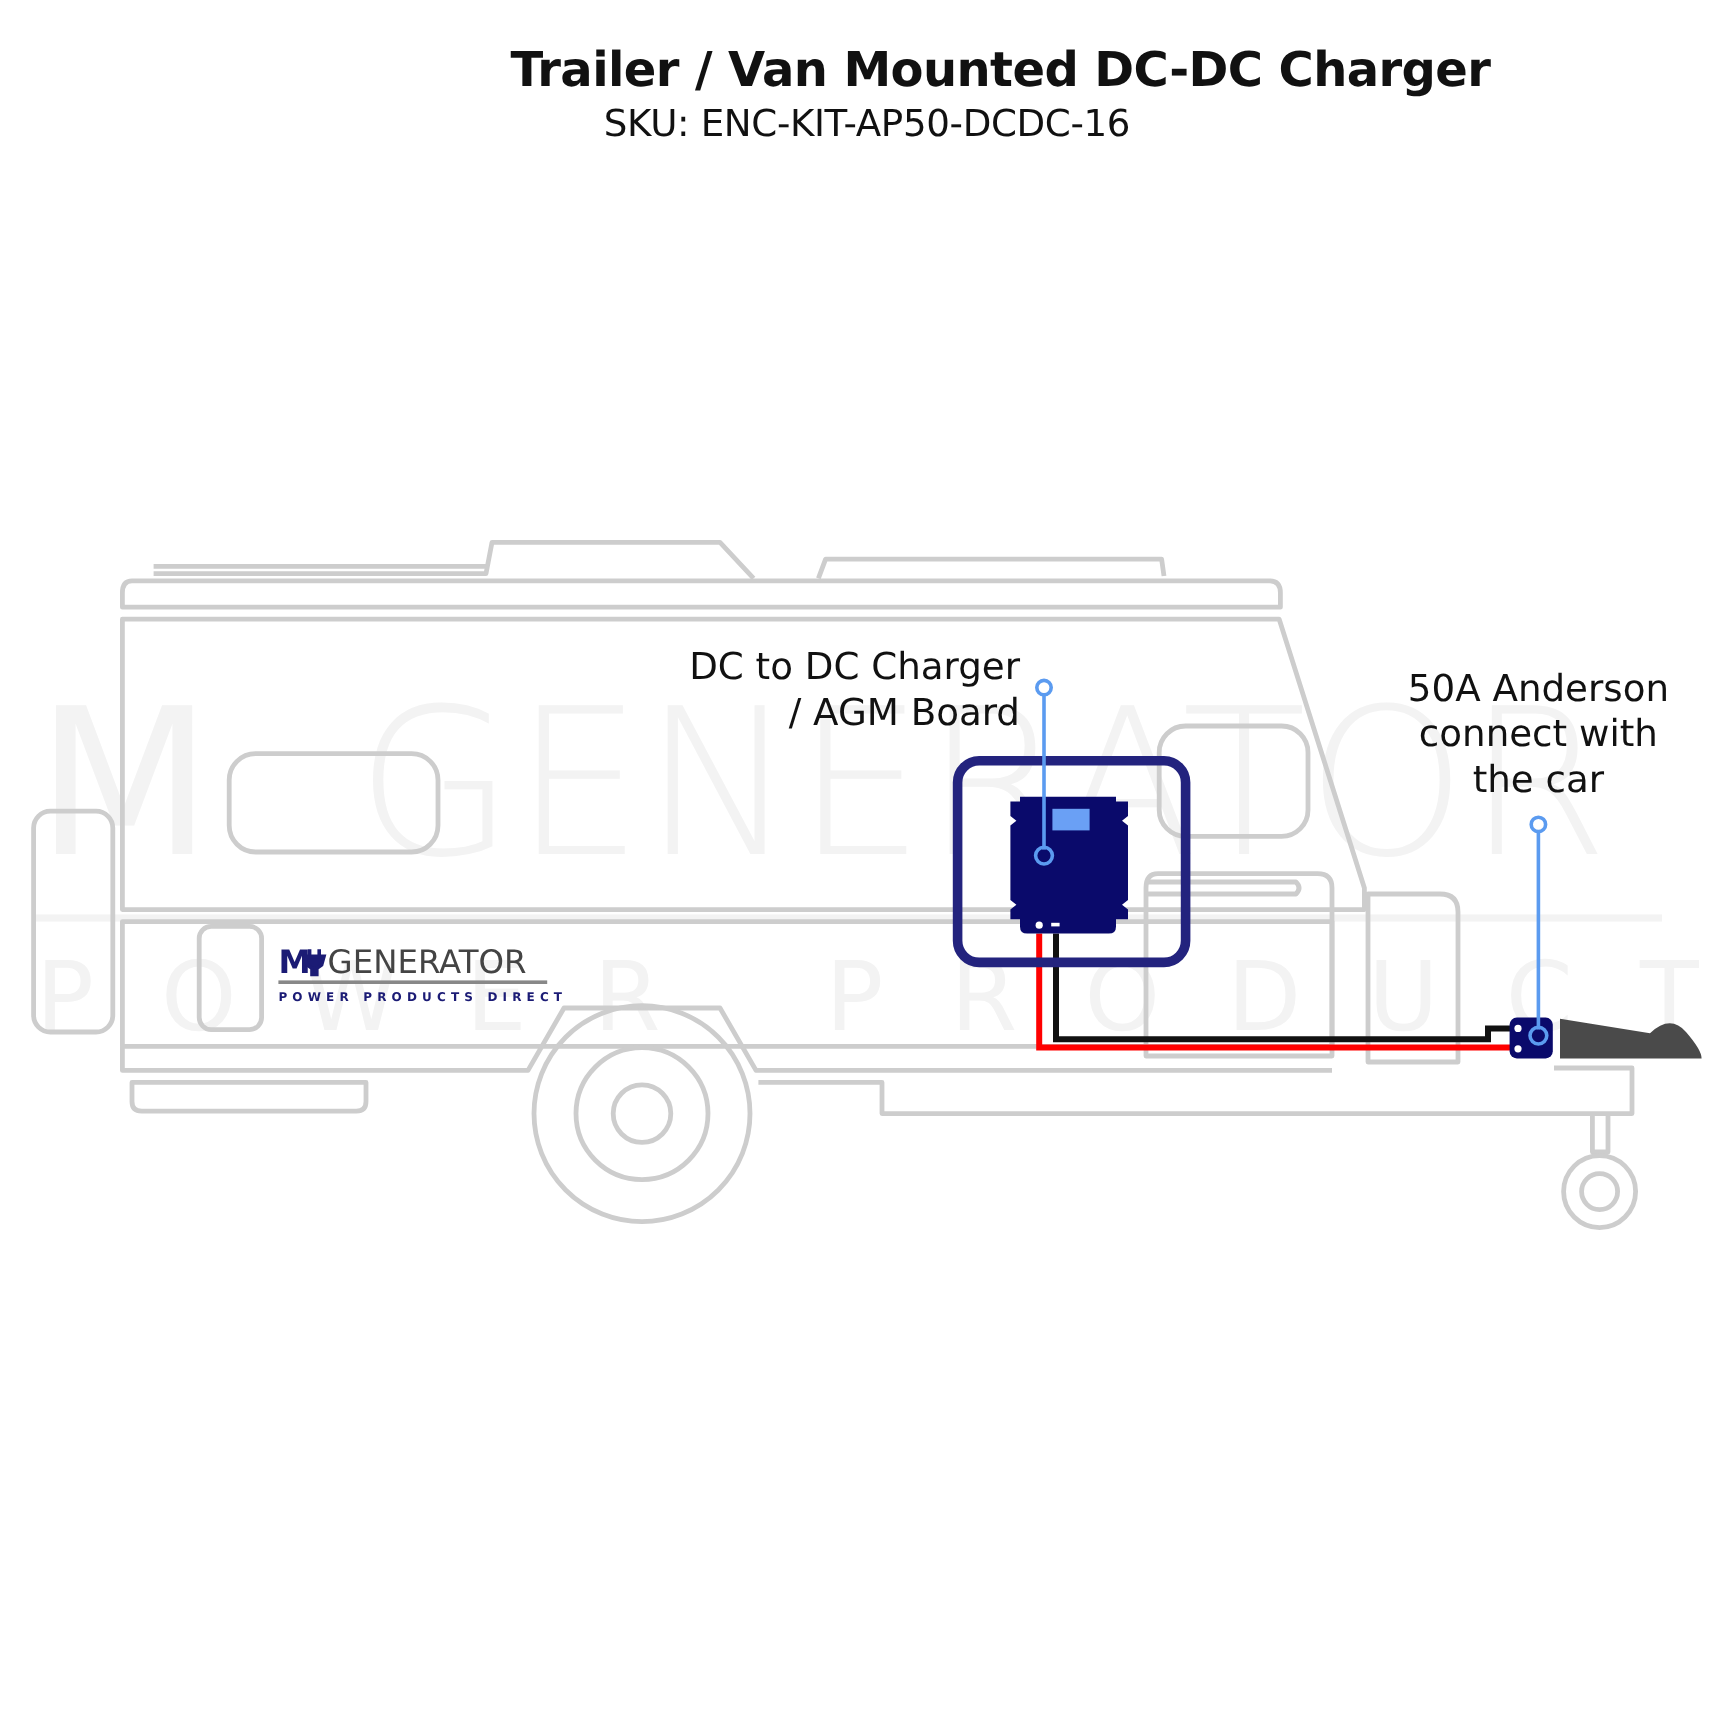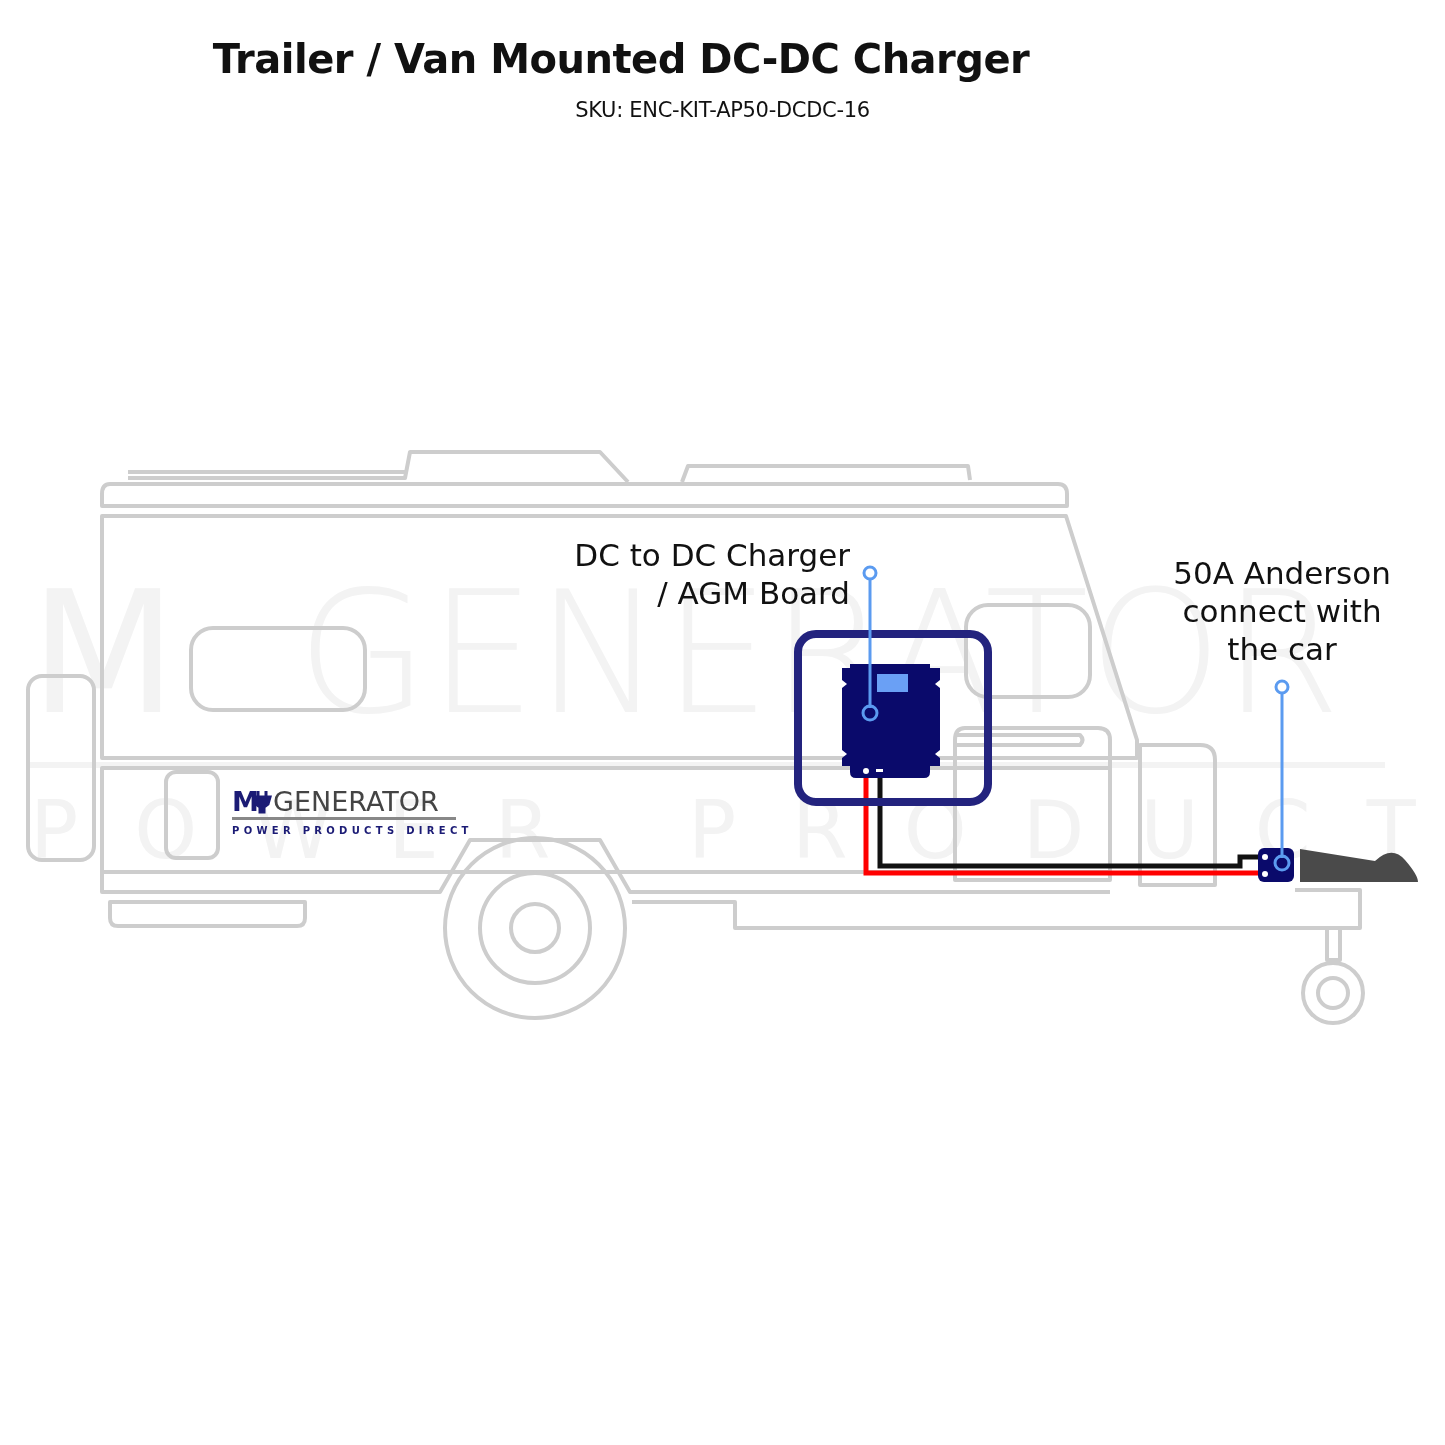--- a/index.html
+++ b/index.html
@@ -1,18 +1,18 @@
 <!DOCTYPE html>
 <html><head>
 <meta charset="utf-8">
 <style>
   html, body { margin:0; padding:0; background:#ffffff; }
   body { width:1445px; height:1445px; position:relative; overflow:hidden; font-family:"DejaVu Sans", sans-serif; }
-  .title { position:absolute; top:36px; left:0; width:1242px; text-align:center; font-family:"DejaVu Sans", sans-serif; font-weight:bold; font-size:40px; color:#111; letter-spacing:-0.5px; }
-  .sku { position:absolute; top:98px; left:0; width:1445px; text-align:center; font-family:"DejaVu Sans", sans-serif; font-size:21px; color:#111; letter-spacing:-0.3px; }
+  .title { position:absolute; top:36px; left:0; width:1242px; text-align:right; font-family:"DejaVu Sans", sans-serif; font-weight:bold; font-size:40px; color:#111; letter-spacing:-0.5px; }
+  .sku { position:absolute; top:85px; left:0; width:1445px; text-align:center; font-family:"DejaVu Sans", sans-serif; font-size:31px; color:#111; letter-spacing:-0.3px; }
   svg.diagram { position:absolute; left:0; top:0; width:1445px; height:1445px; }
   .label { font-family:"DejaVu Sans", sans-serif; font-size:31px; fill:#111; }
   .wm { font-family:"DejaVu Sans", sans-serif; fill:#f3f3f3; }
 </style>
 </head>
 <body>
 
 <div class="title">Trailer / Van Mounted DC-DC Charger</div>
 <div class="sku">SKU: ENC-KIT-AP50-DCDC-16</div>
 

